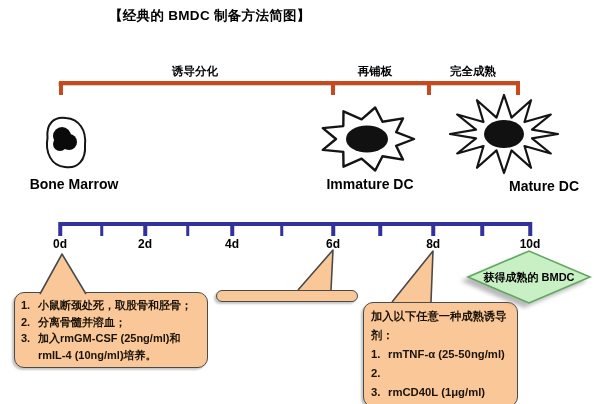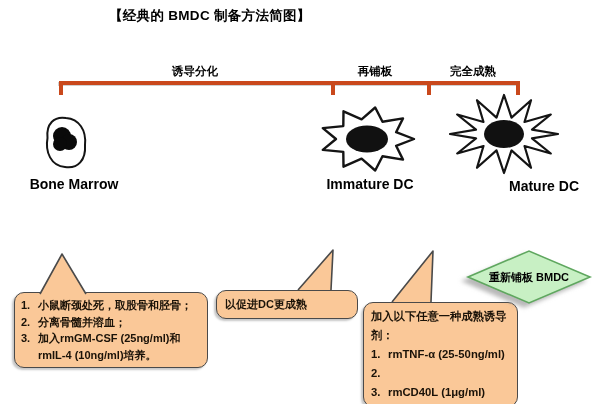--- a/index.html
+++ b/index.html
@@ -82,20 +82,40 @@
   </svg>
   <div class="cell-label" style="left:370px;top:176px;">Immature DC</div>
 
   <svg class="cellsvg" style="left:446px;top:92px;" width="116" height="84" viewBox="0 0 116 84">
     <path class="body" stroke-width="2.2" d="M112 42 L86 46.4 L104.8 61.5 L78.5 54 L85 75.8 L65.5 58.4 L58 81 L50.5 58.4 L31 75.8 L37.5 54 L11.2 61.5 L30 46.4 L4 42 L30 37.6 L11.2 22.5 L37.5 30 L31 8.2 L50.5 25.6 L58 3 L65.5 25.6 L85 8.2 L78.5 30 L104.8 22.5 L86 37.6 Z"></path>
     <ellipse cx="58" cy="42" rx="20" ry="14" fill="#111"></ellipse>
   </svg>
   <div class="cell-label" style="left:544px;top:178px;">Mature DC</div>
 
 
+  <div class="timeline">
+    <div class="bar"></div>
+    <div class="tick" style="left:0%;"></div>
+    <div class="tick" style="left:8.9%;"></div>
+    <div class="tick" style="left:18.1%;"></div>
+    <div class="tick" style="left:27.2%;"></div>
+    <div class="tick" style="left:36.6%;"></div>
+    <div class="tick" style="left:47.2%;"></div>
+    <div class="tick" style="left:58.1%;"></div>
+    <div class="tick" style="left:68.1%;"></div>
+    <div class="tick" style="left:79.4%;"></div>
+    <div class="tick" style="left:89.8%;"></div>
+    <div class="tick" style="left:100%;"></div>
+    <span class="day-label" style="left:0%;">0d</span>
+    <span class="day-label" style="left:18.1%;">2d</span>
+    <span class="day-label" style="left:36.6%;">4d</span>
+    <span class="day-label" style="left:58.1%;">6d</span>
+    <span class="day-label" style="left:79.4%;">8d</span>
+    <span class="day-label" style="left:100%;">10d</span>
+  </div>
 
   <svg class="tail" style="left:36px;top:252px;" width="54" height="43" viewBox="0 0 54 43">
     <path d="M4 42 L26 2 L50 42"></path>
   </svg>
   <div class="callout" style="left:14px;top:292px;width:192px;">
     <div class="inner">
       <div class="co-item">
         <span class="num">1.</span>
         <span class="txt">小鼠断颈处死，取股骨和胫骨；</span>
       </div>
@@ -108,21 +128,20 @@
         <span class="txt">加入rmGM-CSF (25ng/ml)和rmIL-4 (10ng/ml)培养。</span>
       </div>
     </div>
   </div>
 
   <svg class="tail" style="left:294px;top:248px;" width="44" height="44" viewBox="0 0 44 44">
     <path d="M4 42 L39 2 L37 42"></path>
   </svg>
   <div class="callout" style="left:216px;top:290px;width:140px;">
     <div class="inner" style="padding:5px 8px;">
-      <div>以促进DC更成熟</div>
     </div>
   </div>
 
   <svg class="tail" style="left:388px;top:249px;" width="50" height="55" viewBox="0 0 50 55">
     <path d="M4 53 L45 2 L43 53"></path>
   </svg>
   <div class="callout" style="left:363px;top:302px;width:153px;line-height:19px;font-size:11.3px;">
     <div class="inner" style="padding:4px 7px;">
       <div>加入以下任意一种成熟诱导剂：</div>
       <div class="co-item">
@@ -135,15 +154,15 @@
       <div class="co-item">
         <span class="num">3.</span>
         <span class="txt">rmCD40L (1μg/ml)</span>
       </div>
     </div>
   </div>
 
   <svg class="diamond-svg" width="134" height="64" viewBox="0 0 134 64">
     <polygon points="6,32 67,6 128,32 67,58" fill="#c8f0c4" stroke="#5fa75f" stroke-width="1.6"></polygon>
   </svg>
-  <div class="diamond-label">重新铺板 BMDC</div>
+  <div class="diamond-label">获得成熟的 BMDC</div>
 
 </div>
 
 </body></html>

